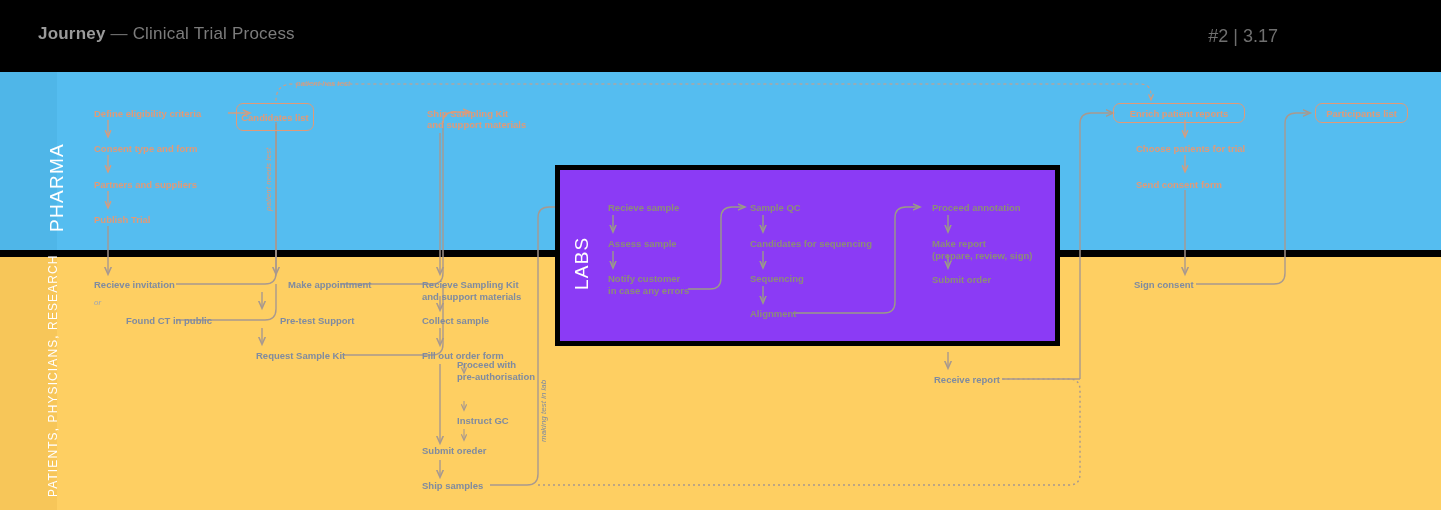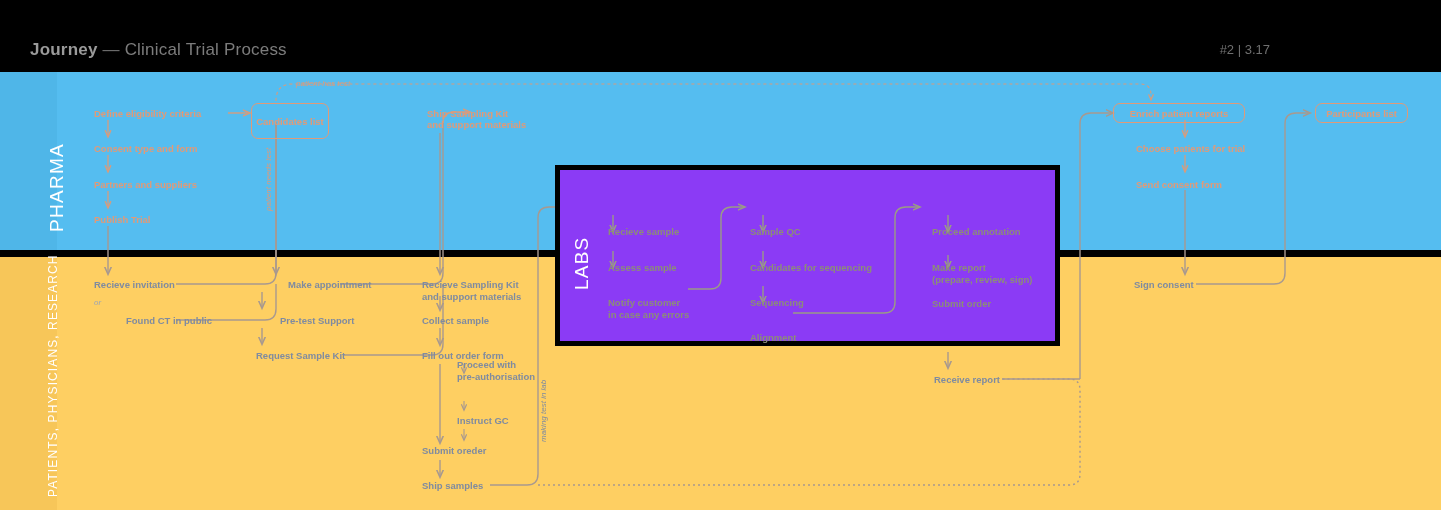--- a/index.html
+++ b/index.html
@@ -8,34 +8,33 @@
 
   #root {
     position:relative;
     width:1441px; height:510px;
     overflow:hidden;
     background:#000;
   }
 
   
   #header {
-    position:absolute; left:8px; top:0; width:1292px; height:72px;
+    position:absolute; left:16px; top:0; width:1292px; height:72px;
     background:#000000;
-    margin-top:16px;
   }
   #header .title {
     position:absolute; left:22px; top:24px;
     font-size:17px; color:#7c7c7c; letter-spacing:.2px;
     white-space:nowrap;
   }
   #header .title b { color:#9a9a9a; font-weight:bold; }
   #header .title span.sep { color:#6f6f6f; font-weight:normal; }
   #header .pageno {
     position:absolute; right:30px; top:26px;
-    font-size:13px; color:#6f6f6f; white-space:nowrap;
+    font-size:18px; color:#6f6f6f; white-space:nowrap;
   }
 
   
   #band-pharma {
     position:absolute; left:0; top:72px; width:1441px; height:178px;
     background:#55bdf0;
   }
   #band-divider {
     position:absolute; left:0; top:250px; width:1441px; height:7px;
     background:#000;
@@ -90,21 +89,21 @@
     line-height:11.5px;
     white-space:pre;
     z-index:7;
   }
   .node.b { font-weight:bold; }
   .node.italic { font-style:italic; }
 
   
   .t-blue   { color:#e09a78; }          
   .t-yellow { color:#7f8ba0; }          
-  .t-purple { color:#8d8d78;margin-top:24px; }          
+  .t-purple { color:#8d8d78; }          
   .t-dim    { color:#9ba5b5; }
 
   
   .pillbox {
     position:absolute;
     border:1.4px solid #e09a78;
     border-radius:7px;
     color:#e09a78;
     font-size:9.5px; font-weight:bold;
     display:flex; align-items:center; justify-content:center;
@@ -241,21 +240,21 @@
     </g>
     <path d="M688,289 L710,289 Q721,289 721,278 L721,218 Q721,207 732,207 L745,207" stroke="#9b9b86" fill="none" stroke-width="1.4" marker-end="url(#aho)"></path>
     <path d="M793,313 L884,313 Q895,313 895,302 L895,218 Q895,207 906,207 L920,207" stroke="#9b9b86" fill="none" stroke-width="1.4" marker-end="url(#aho)"></path>
   </svg>
 
   <div class="node b t-blue" style="left:94px; top:108px;">Define eligibility criteria</div>
   <div class="node b t-blue" style="left:94px; top:143px;">Consent type and form</div>
   <div class="node b t-blue" style="left:94px; top:179px;">Partners and suppliers</div>
   <div class="node b t-blue" style="left:94px; top:214px;">Publish Trial</div>
 
-  <div class="pillbox" style="left:251px; top:103px; width:78px; height:36px;">Candidates list</div>
+  <div class="pillbox" style="left:236px; top:103px; width:78px; height:28px;">Candidates list</div>
   <div class="pillbox" style="left:1113px; top:103px; width:132px; height:20px;">Enrich patient reports</div>
   <div class="pillbox" style="left:1315px; top:103px; width:93px; height:20px;">Participants list</div>
 
   <div class="node b t-blue" style="left:427px; top:108px;">Ship Sampling Kit</div>
   <div class="node b t-blue" style="left:427px; top:119px;">and support materials</div>
 
   <div class="node b t-blue" style="left:1136px; top:143px;">Choose patients for trial</div>
   <div class="node b t-blue" style="left:1136px; top:179px;">Send consent form</div>
 
   <div class="edge-label t-blue" style="left:296px; top:79px;">patient has test</div>

